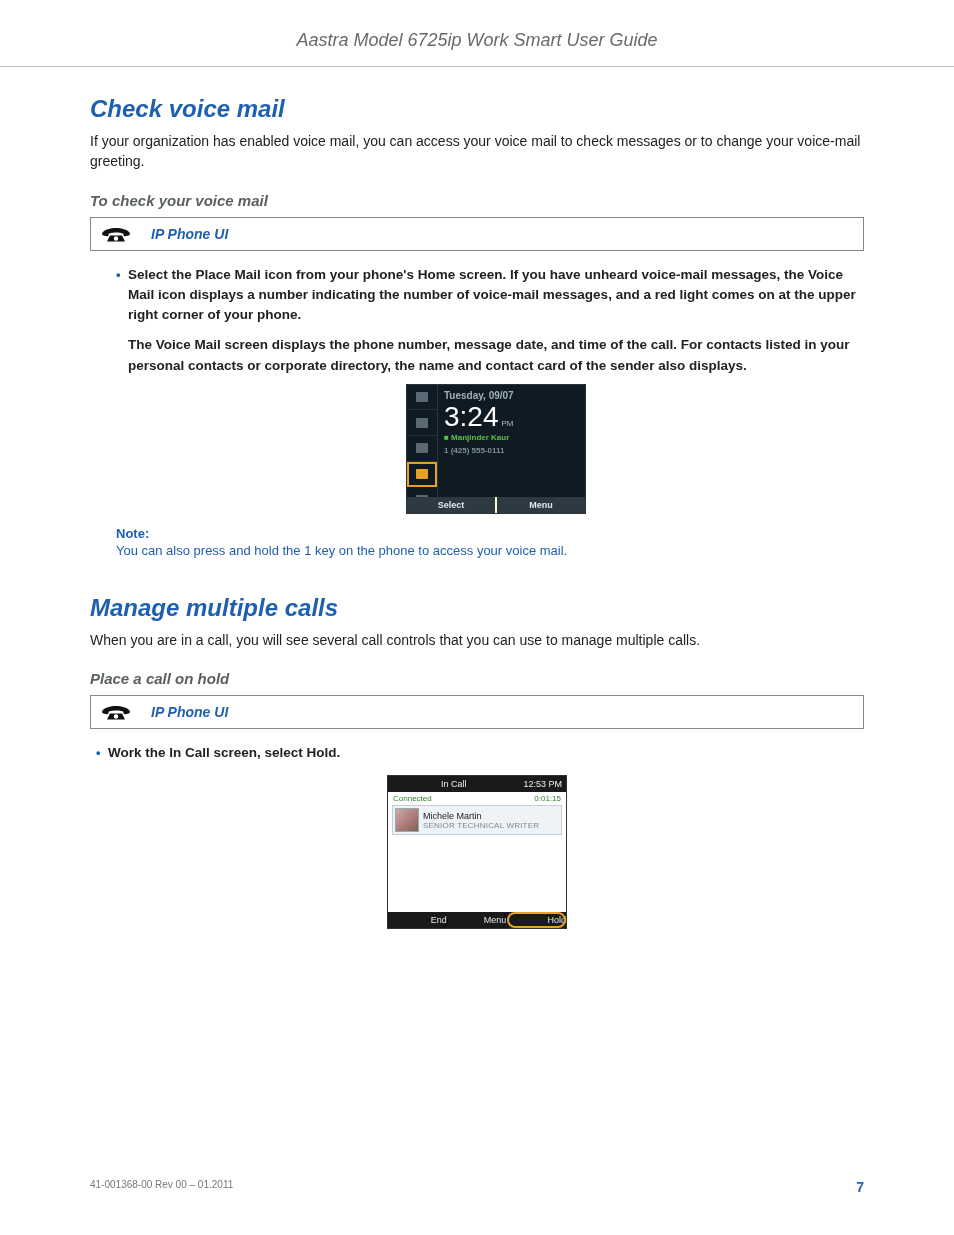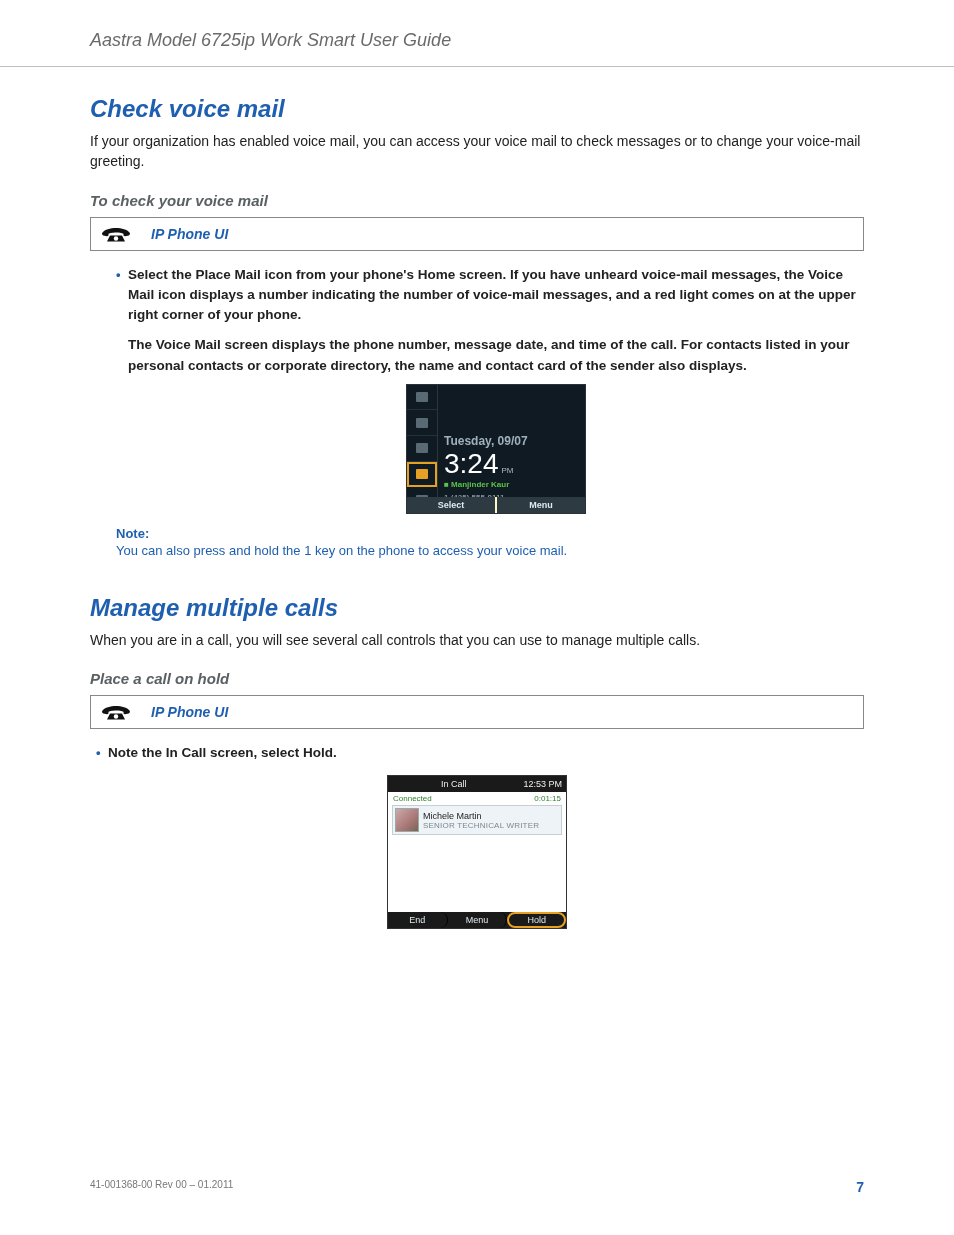--- a/index.html
+++ b/index.html
@@ -3,21 +3,21 @@
 <meta charset="utf-8">
 <style>
   :root{
     --blue:#1f5fb0;
     --dark:#222;
     --gray:#5b6063;
     --border:#888;
   }
   html,body{margin:0;padding:0;background:#fff;font-family:"Segoe UI",Arial,sans-serif;color:var(--dark);}
   .page{width:954px;min-height:1235px;position:relative;box-sizing:border-box;padding:30px 90px 60px 90px;}
-  .header-title{font-style:italic;color:#6a6a6a;font-size:18px;text-align:left;padding-bottom:8px;}
+  .header-title{font-style:italic;color:#6a6a6a;font-size:18px;text-align:center;padding-bottom:8px;}
   .hr{border:none;border-top:1px solid #bfbfbf;position:absolute;left:0;right:0;top:58px;}
   h1{color:var(--blue);font-style:italic;font-weight:700;font-size:24px;margin:36px 0 8px 0;}
   p.body{font-size:14px;line-height:1.45;margin:0 0 6px 0;}
   h2{color:var(--gray);font-style:italic;font-weight:700;font-size:15px;margin:20px 0 8px 0;}
   .ui-box{border:1px solid var(--border);padding:6px 10px;display:flex;align-items:center;gap:20px;margin-bottom:14px;}
   .phone-icon svg{width:30px;height:20px;display:block;}
   .ui-box-label{color:var(--blue);font-style:italic;font-weight:700;font-size:14px;}
   ul.b{list-style:none;padding:0;margin:0 0 0 26px;}
   ul.b>li{position:relative;padding-left:12px;font-size:13.5px;line-height:1.5;margin-bottom:12px;}
   ul.b>li::before{content:"•";position:absolute;left:0;top:0;color:var(--blue);font-size:13px;}
@@ -27,42 +27,42 @@
   .note-text{color:var(--blue);font-size:13px;margin:0 0 0 26px;}
   .footer{position:absolute;left:90px;right:90px;bottom:40px;display:flex;justify-content:space-between;align-items:flex-start;font-size:10px;color:#777;}
   .page-num{color:var(--blue);font-weight:700;font-size:14px;}
   
   .shot-wrap{display:flex;justify-content:center;margin:8px 0 12px 0;}
   .shot1{width:178px;height:128px;background:#0f1a22;border:1px solid #2b3338;color:#d9e4ec;font-family:"Segoe UI",Arial,sans-serif;position:relative;display:flex;}
   .shot1 .col{width:30px;border-right:1px solid #2b3540;display:flex;flex-direction:column;}
   .shot1 .cell{flex:1;display:flex;align-items:center;justify-content:center;border-bottom:1px solid #263038;}
   .shot1 .cell.hi{outline:2px solid #e6a024;outline-offset:-2px;}
   .shot1 .main{flex:1;display:flex;flex-direction:column;}
-  .shot1 .date{font-size:12px;color:#9fb0bc;padding:3px 6px 0 6px;margin-top:44px;}
+  .shot1 .date{font-size:10px;color:#9fb0bc;padding:3px 6px 0 6px;}
   .shot1 .time{font-size:28px;font-weight:300;color:#fff;line-height:1;padding:0 6px;}
   .shot1 .time .pm{font-size:8px;color:#aab9c3;margin-left:3px;}
   .shot1 .name{font-size:8px;color:#5cc24a;padding:1px 6px;}
   .shot1 .num{font-size:8px;color:#7e929f;padding:0 6px;}
   .shot1 .bar{position:absolute;left:0;right:0;bottom:0;height:16px;background:#2d3a42;display:flex;}
   .shot1 .bar div{flex:1;text-align:center;font-size:9px;line-height:16px;color:#dfe8ee;border-right:2px solid #fef9c3;}
   .shot1 .bar div:last-child{border-right:none;}
   .mini-ico{width:12px;height:10px;background:#5a6a74;border-radius:1px;}
   .mini-ico.vm{background:#e6a024;}
   
   .shot2{width:178px;height:152px;background:#fff;border:1px solid #333;color:#222;position:relative;font-family:"Segoe UI",Arial,sans-serif;}
   .shot2 .top{height:16px;background:#1a1a1a;color:#eee;display:flex;align-items:center;font-size:9px;}
   .shot2 .top .l{flex:1;text-align:center;}
   .shot2 .top .r{padding:0 4px;}
   .shot2 .status{display:flex;justify-content:space-between;font-size:8px;color:#2f7f2f;padding:2px 5px;}
   .shot2 .card{margin:0 4px;border:1px solid #c6cdd3;background:#eef3f7;display:flex;align-items:center;gap:4px;padding:2px;}
   .shot2 .ava{width:22px;height:22px;background:linear-gradient(135deg,#caa 0,#a77 60%,#765 100%);border:1px solid #9aa;}
   .shot2 .who .n{font-size:9px;color:#222;}
   .shot2 .who .t{font-size:8px;color:#7d8890;letter-spacing:.2px;}
   .shot2 .bot{position:absolute;left:0;right:0;bottom:0;height:16px;background:#1a1a1a;display:flex;}
-  .shot2 .bot div{flex:1;text-align:center;font-size:9px;line-height:16px;color:#dfe8ee;border-right:1px solid #000;border-radius:8px;}
+  .shot2 .bot div{flex:1;text-align:right;font-size:9px;line-height:16px;color:#dfe8ee;border-right:1px solid #000;border-radius:8px;}
   .shot2 .bot div:last-child{border-right:none;}
   .shot2 .bot .hi{outline:2px solid #e6a024;outline-offset:-2px;}
 </style>
 </head>
 <body>
 
 <div class="page">
   <div class="header-title">Aastra Model 6725ip Work Smart User Guide</div>
   <hr class="hr">
 
@@ -135,21 +135,21 @@
           <path fill="#111" d="M2 10c6-8 30-8 36 0 1 1 1 3-1 4l-5 1c-2 0-2-1-2-3 0-1-5-2-10-2s-10 1-10 2c0 2 0 3-2 3l-5-1c-2-1-2-3-1-4z"></path>
           <path fill="#111" d="M12 14h16l4 8H8z"></path>
           <circle cx="20" cy="18" r="3" fill="#fff"></circle>
         </svg>
     </span>
     <span class="ui-box-label">IP Phone UI</span>
   </div>
 
   <ul class="b" style="margin-left:6px;">
     <li>
-      <span>Note the </span><span class="b">In Call</span><span> screen, select </span><span class="b">Hold</span><span>.</span>
+      <span>Work the </span><span class="b">In Call</span><span> screen, select </span><span class="b">Hold</span><span>.</span>
     </li>
   </ul>
 
   <div class="shot-wrap">
     <div class="shot2">
       <div class="top">
         <div class="l">In Call</div>
         <div class="r">12:53 PM</div>
       </div>
       <div class="status">

